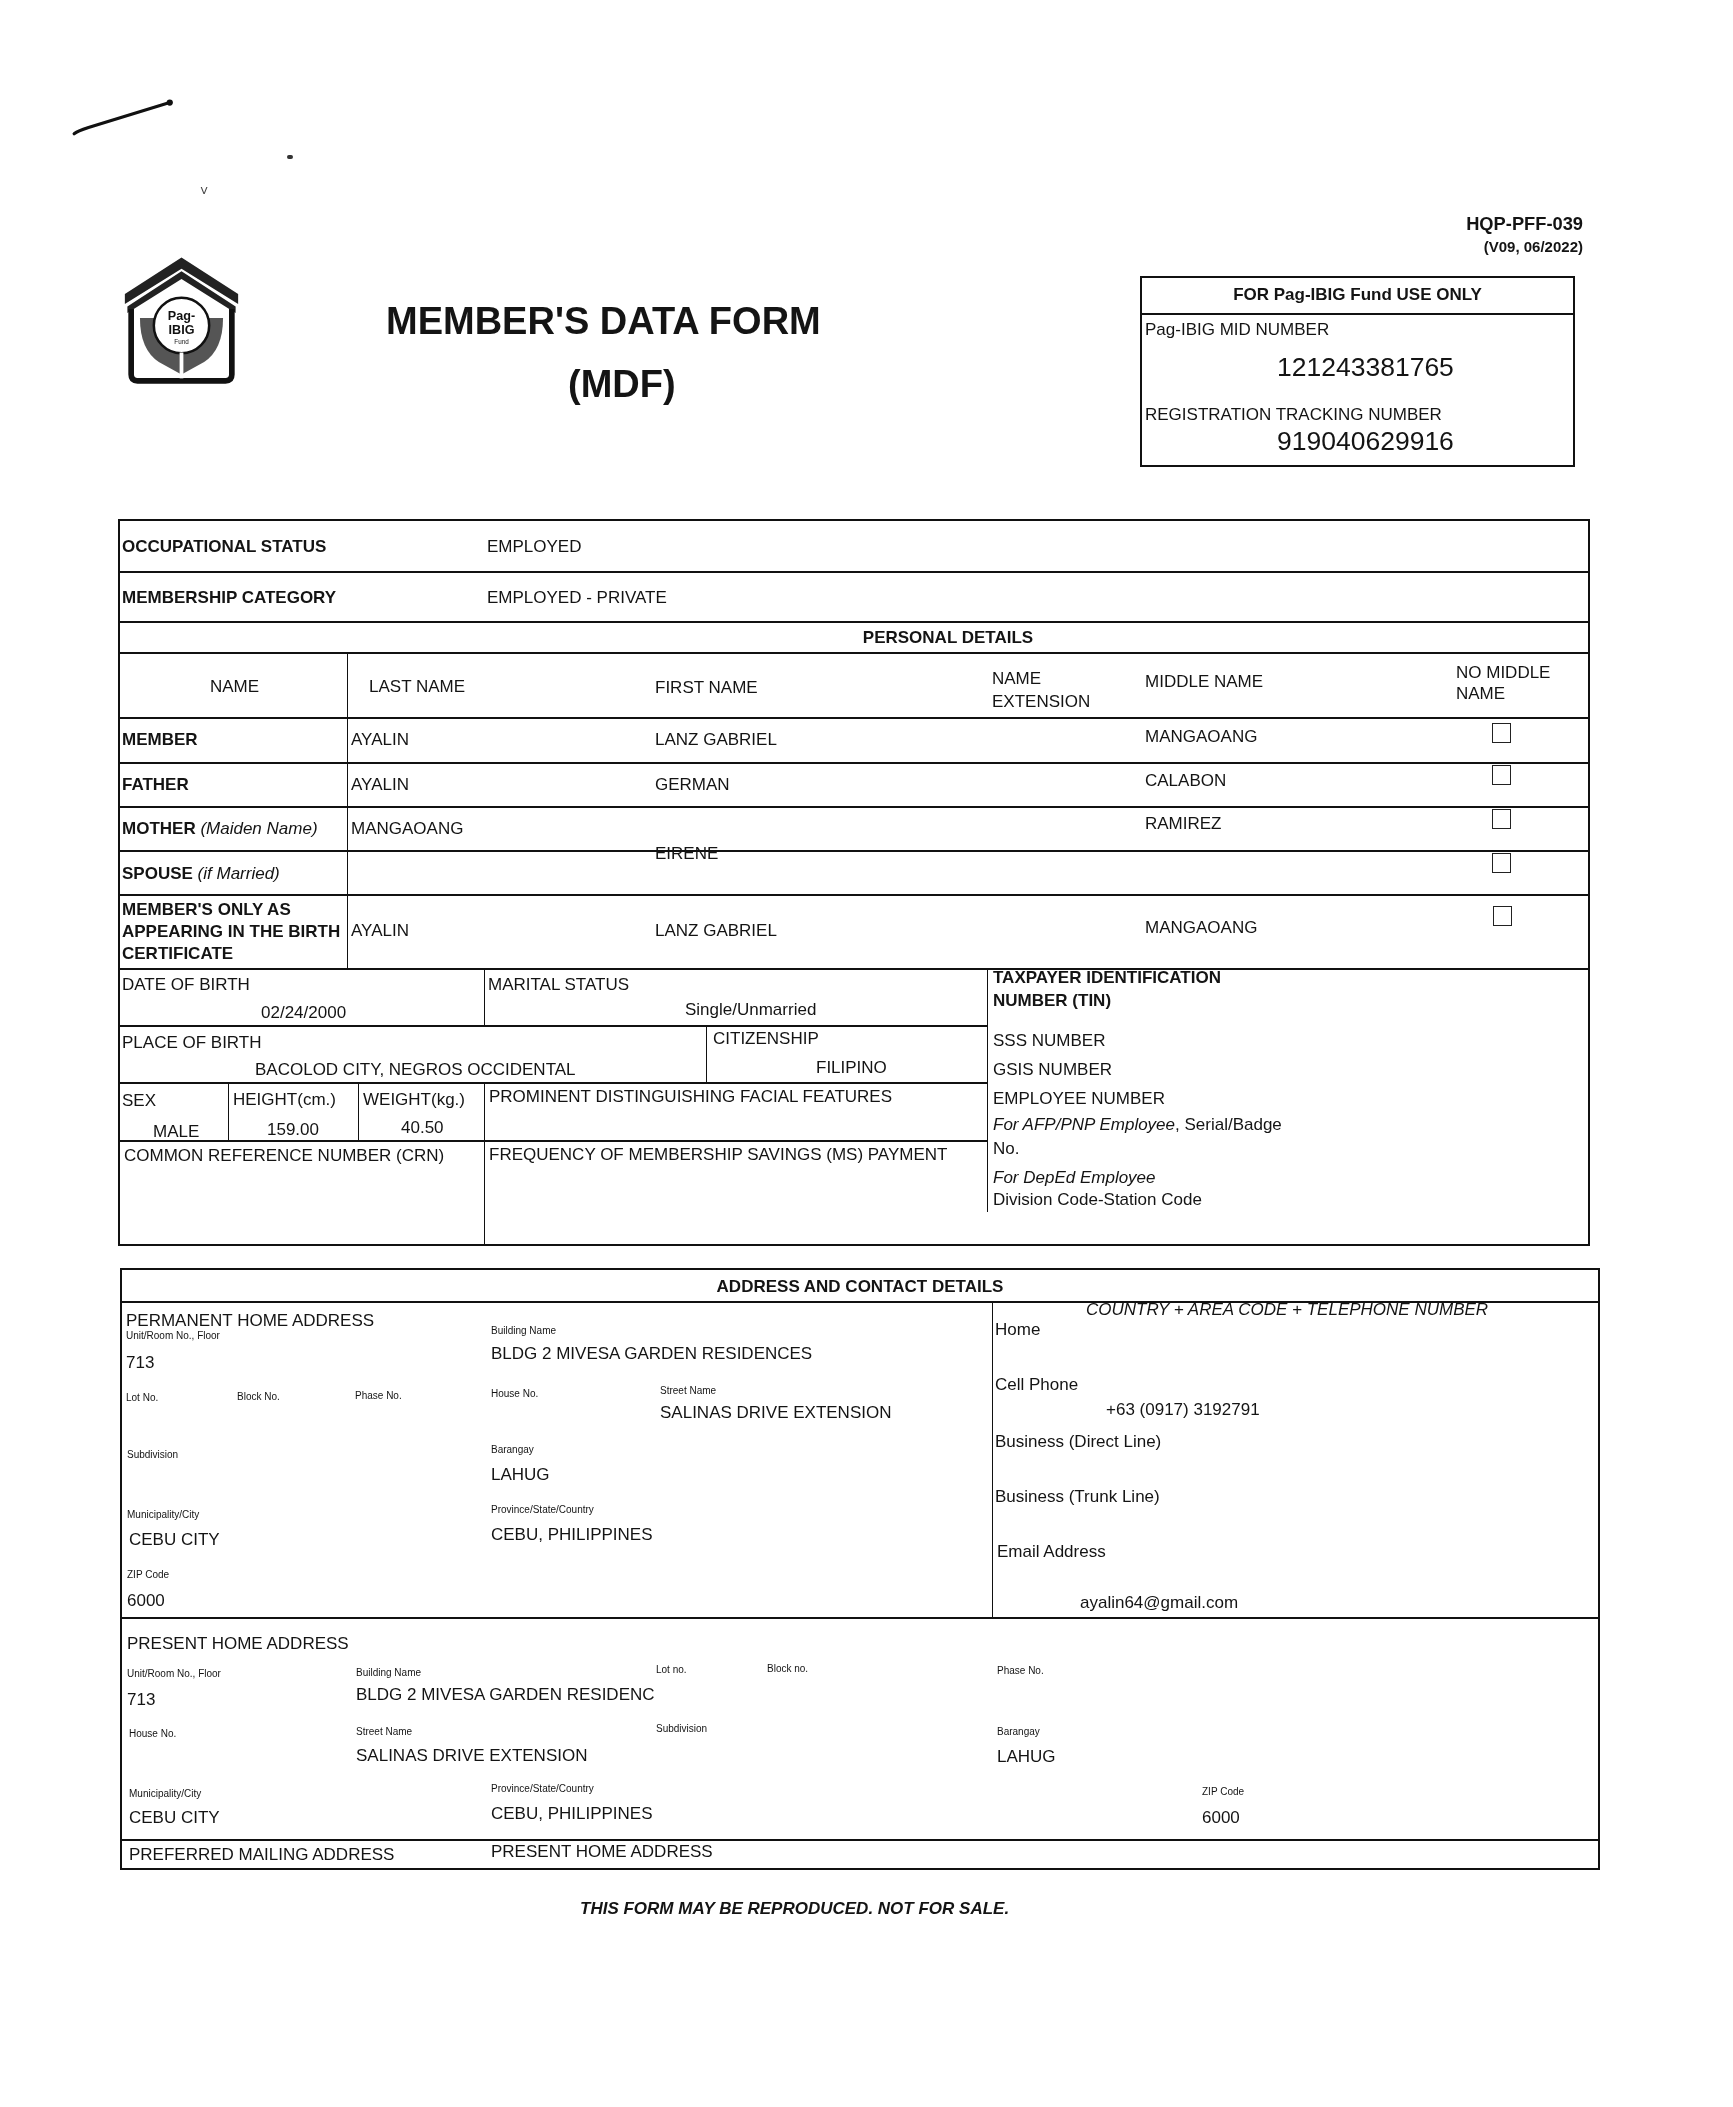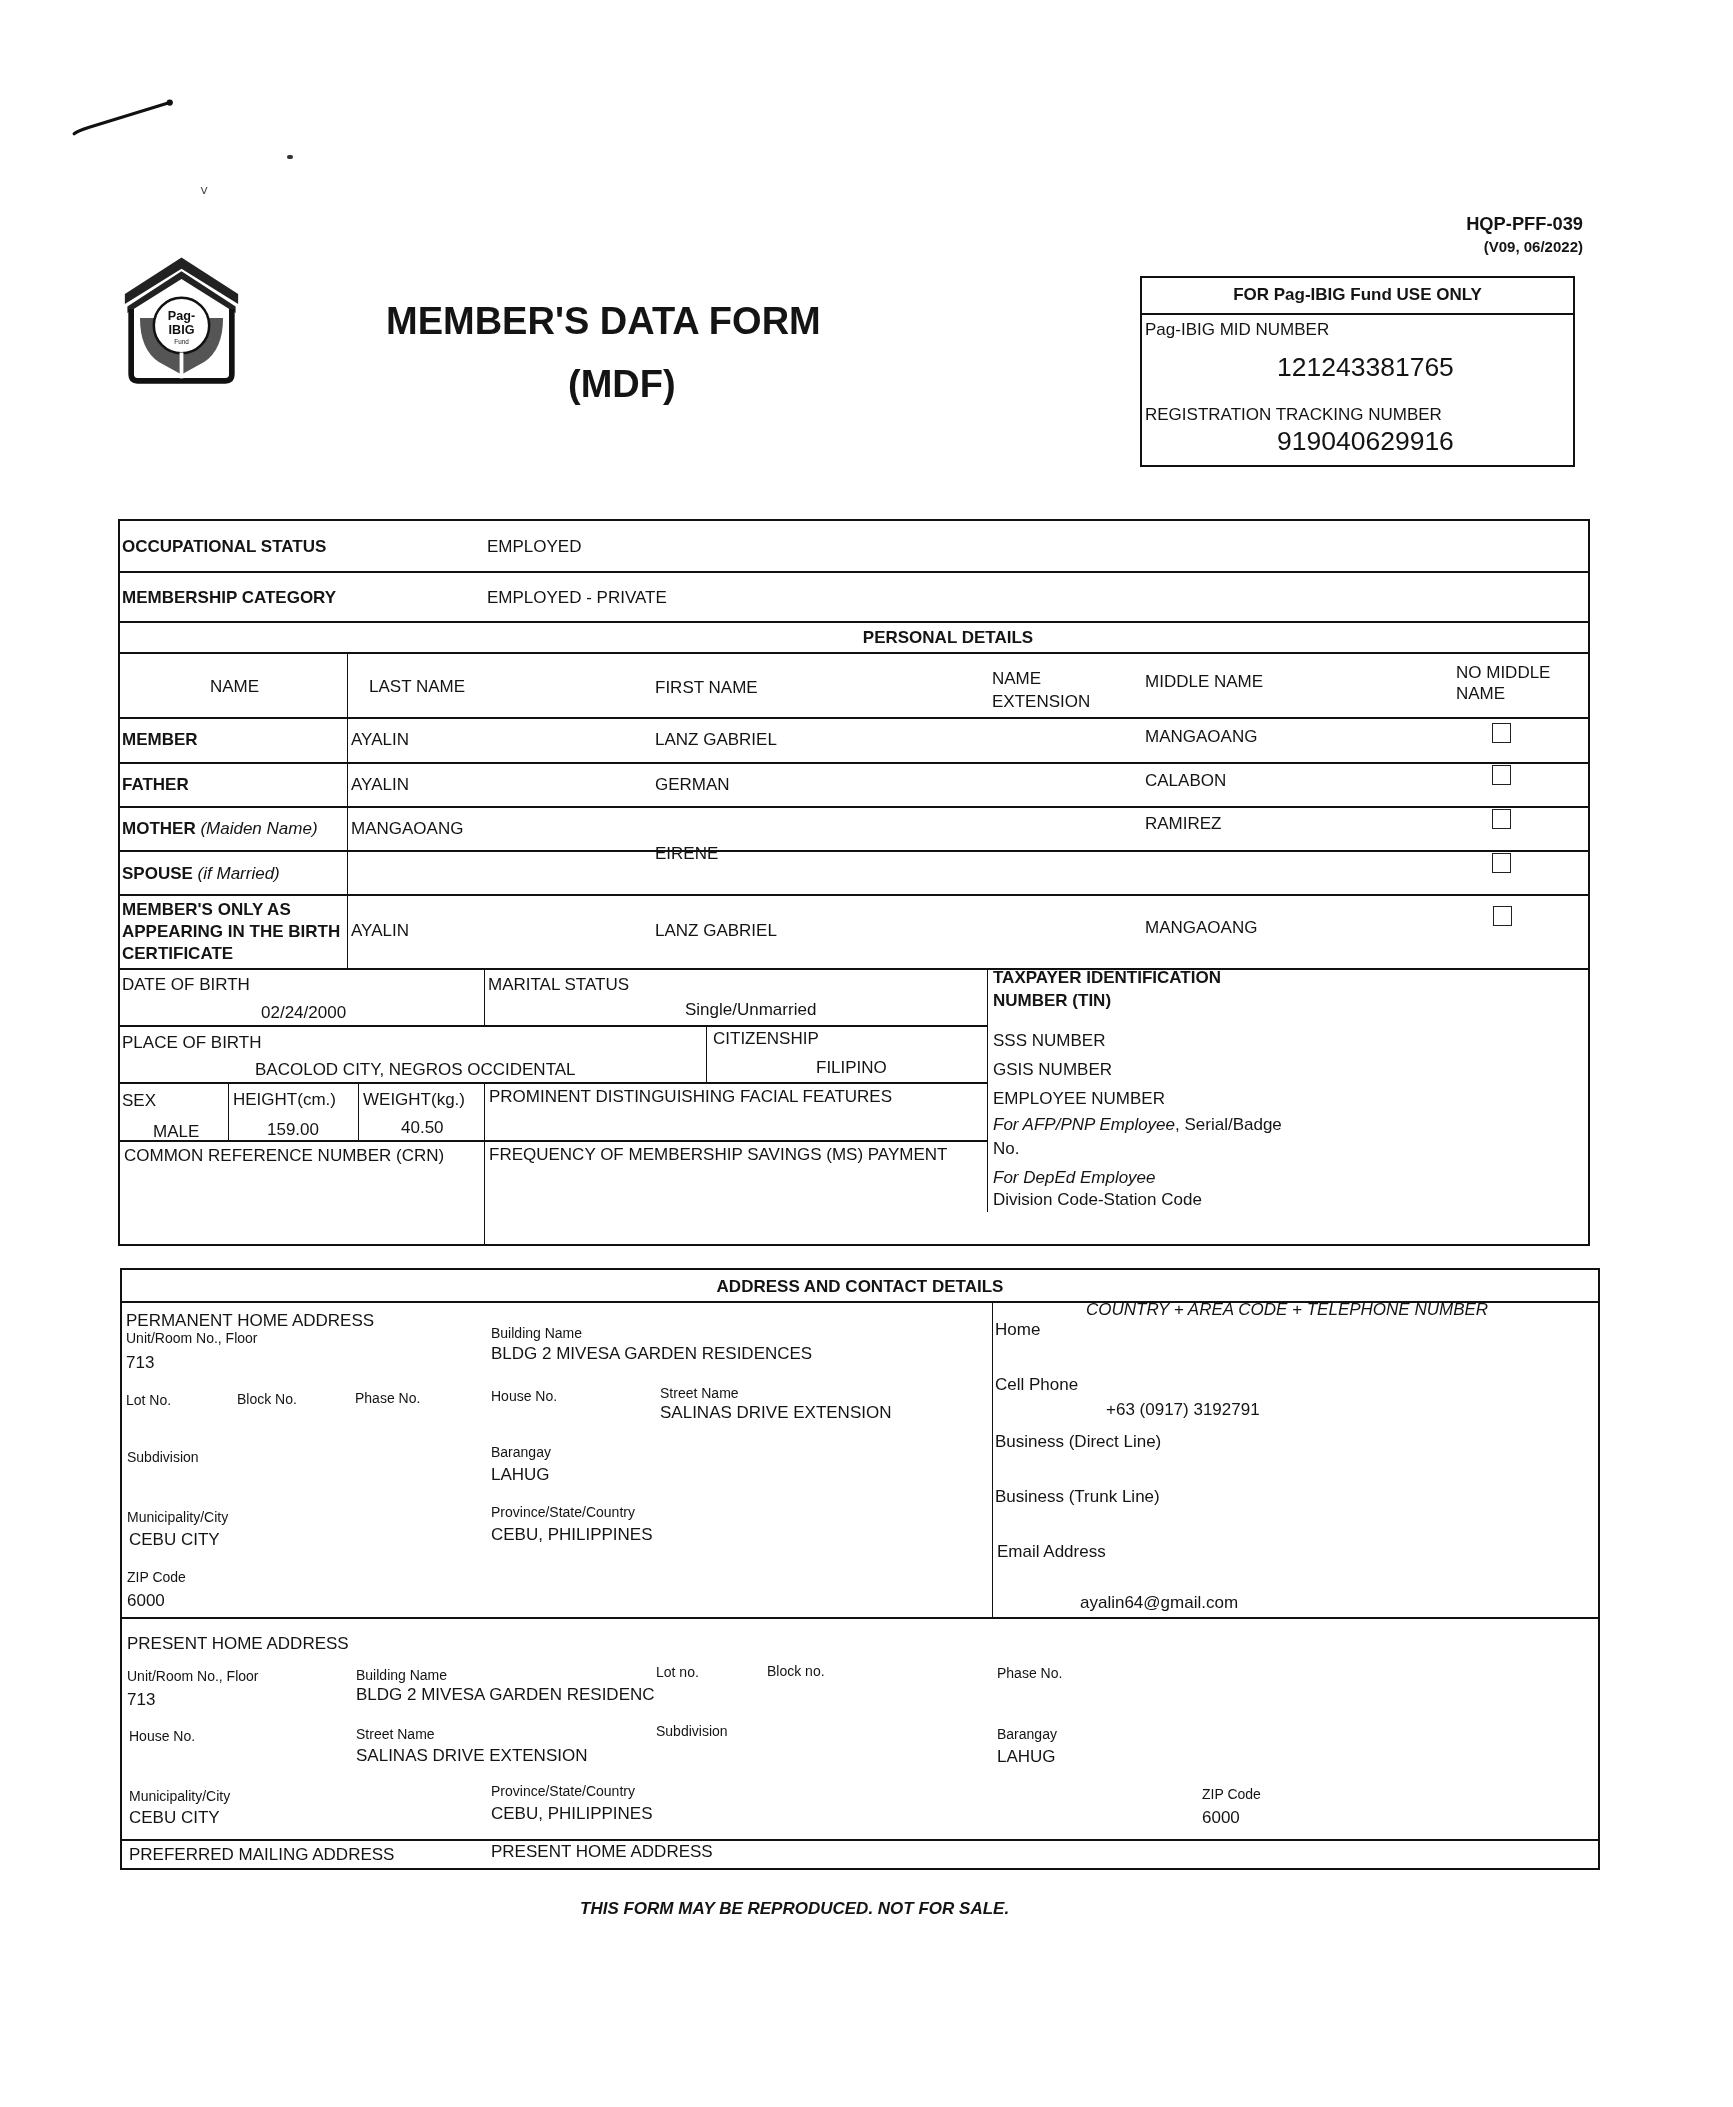--- a/index.html
+++ b/index.html
@@ -6,21 +6,21 @@
   body { width:1733px; height:2108px; position:relative; overflow:hidden;
          font-family:"Liberation Sans", sans-serif; color:#141414; }
   .abs { position:absolute; white-space:nowrap; }
   .b { font-weight:bold; }
   .i { font-style:italic; }
   .box { position:absolute; border:2.5px solid #111; box-sizing:border-box; }
   .hl { position:absolute; height:0; border-top:2.5px solid #111; }
   .vl { position:absolute; width:0; border-left:1.9px solid #111; }
   .lbl { font-size:17px; }
   .lblb { font-size:17px; font-weight:bold; }
-  .small { font-size:14px;text-align:center; }
+  .small { font-size:10px;text-align:center; }
   .cb { position:absolute; width:19px; height:20px; border:1.9px solid #222; box-sizing:border-box; background:#fff; }
   .scribble { position:absolute; }
 </style>
 </head>
 <body>
 
 <svg class="scribble" style="left:63px;top:95px" width="126" height="50" viewBox="0 0 200 80">
   <path d="M17 62 Q22 58 40 52 L170 12" stroke="#111" stroke-width="5" fill="none" stroke-linecap="round"></path>
   <circle cx="170" cy="12" r="5" fill="#111"></circle>
 </svg>

